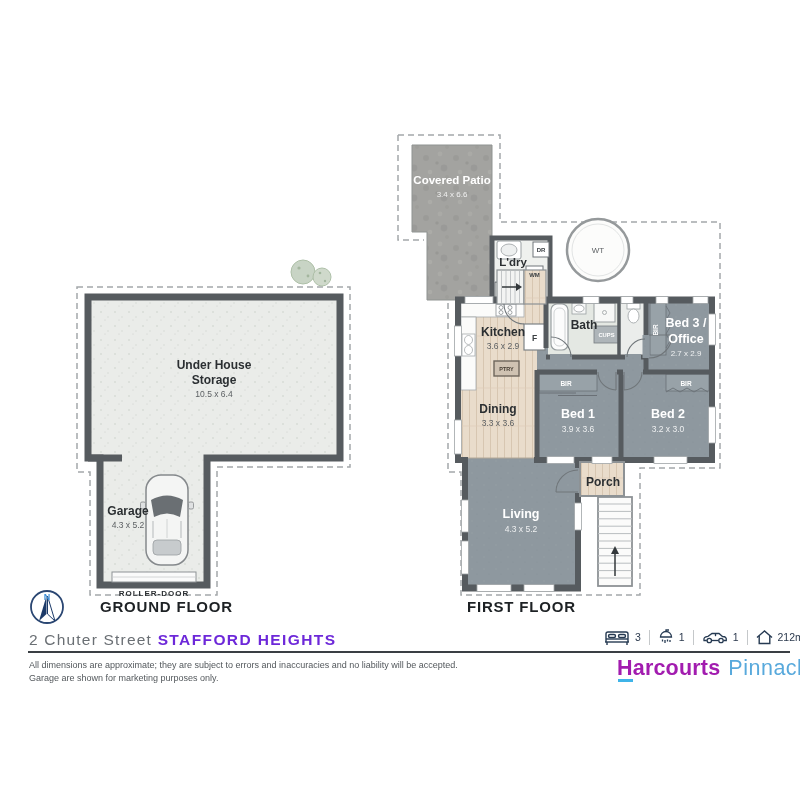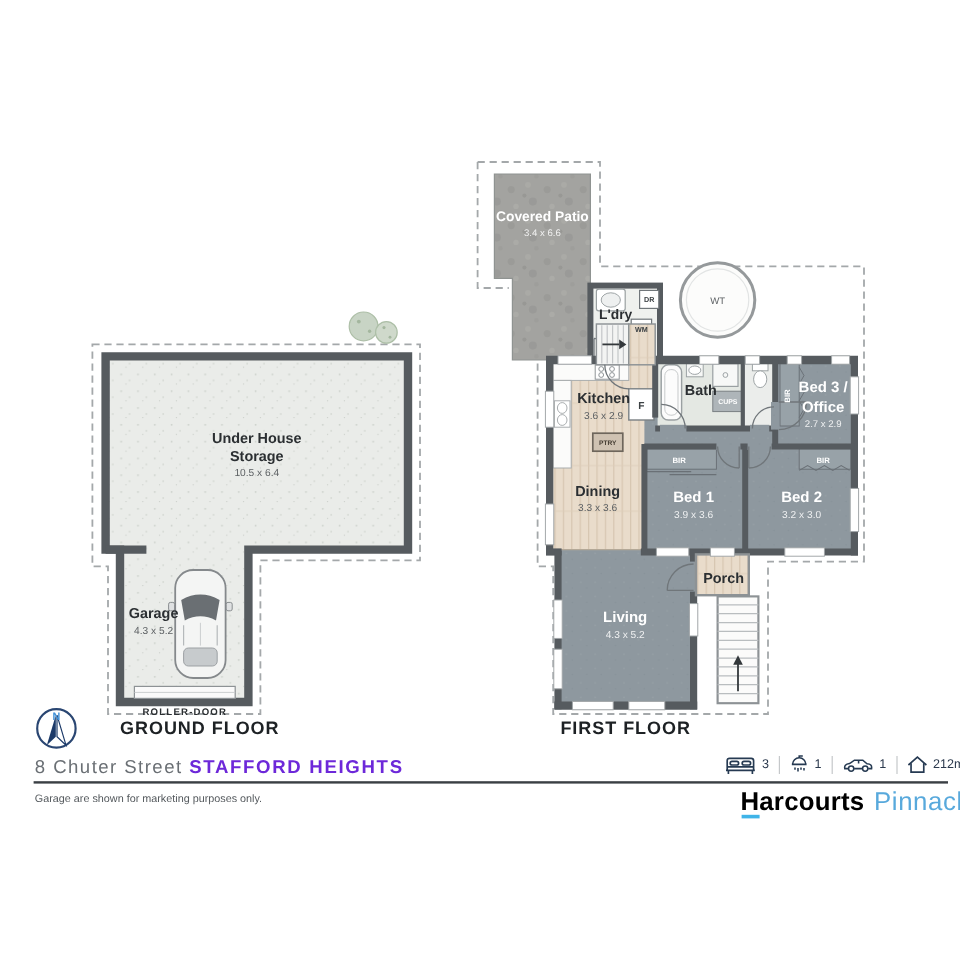--- a/index.html
+++ b/index.html
@@ -22,21 +22,21 @@
   
   .addr{position:absolute;left:29px;top:631px;font-size:15.5px;letter-spacing:1.2px;color:#6a6f74;white-space:nowrap;}
   .addr b{color:#6d28d9;letter-spacing:1.4px;font-weight:bold;}
   .footer-line{position:absolute;left:28px;top:651px;width:762px;height:2px;background:#3a3f44;}
   .disclaimer{position:absolute;left:29px;top:659px;font-size:9px;line-height:13px;color:#53585c;width:560px;}
   .stats{position:absolute;left:604px;top:626px;height:22px;display:flex;align-items:center;color:#2c3a4e;font-size:10.5px;}
   .stats .num{margin-left:5px;}
   .stats .sep{width:1px;height:15px;background:#c5c8ca;margin:0 8px;}
   .stats svg{display:block;}
   .logo{position:absolute;left:617px;top:656px;display:flex;align-items:baseline;white-space:nowrap;}
-  .logo .primary{position:relative;font-size:21.5px;font-weight:800;color:#000000;letter-spacing:0.2px;}
+  .logo .primary{position:relative;font-size:21.5px;font-weight:800;color:#a21caf;letter-spacing:0.2px;}
   .logo .primary .h-underline{position:absolute;left:1px;bottom:-1px;width:15px;height:3.5px;background:#3fb4e8;}
   .logo .secondary{font-size:21.5px;font-weight:400;color:#58a9dc;margin-left:8px;letter-spacing:0.5px;}
 </style>
 </head>
 <body>
 
 <div class="canvas">
 
 <svg class="plan-svg" width="800" height="800" viewBox="0 0 800 800">
   <defs>
@@ -297,25 +297,26 @@
   </g>
 
   <g>
     <circle cx="47" cy="607" r="16" fill="#ffffff" stroke="#2a4672" stroke-width="1.8"></circle>
     <polygon points="46.5,596 39,621 46.5,614" fill="#1c3a69"></polygon>
     <polygon points="47.5,596 55,621 47.5,614" fill="#ffffff" stroke="#1c3a69" stroke-width="1"></polygon>
     <text class="n-label" x="47" y="600">N</text>
   </g>
 </svg>
 
-<div class="addr"><span>8 Chuter Street</span> <b>STAFFORD HEIGHTS</b></div>
+<div class="addr"><span>2 Chuter Street</span> <b>STAFFORD HEIGHTS</b></div>
 
 <div class="footer-line"></div>
 
 <div class="disclaimer">
+  <div>All dimensions are approximate; they are subject to errors and inaccuracies and no liability will be accepted.</div>
   <div>Garage are shown for marketing purposes only.</div>
 </div>
 
 <div class="stats">
   <span>
     <svg width="26" height="17" viewBox="0 0 26 17" fill="none" stroke="#263a52" stroke-width="1.4">
       <path d="M2,13 V5 Q2,3 4,3 H22 Q24,3 24,5 V13"></path>
       <line x1="1" y1="13" x2="25" y2="13"></line>
       <rect x="4.5" y="5.5" width="7" height="3" rx="1.5"></rect>
       <rect x="14.5" y="5.5" width="7" height="3" rx="1.5"></rect>

